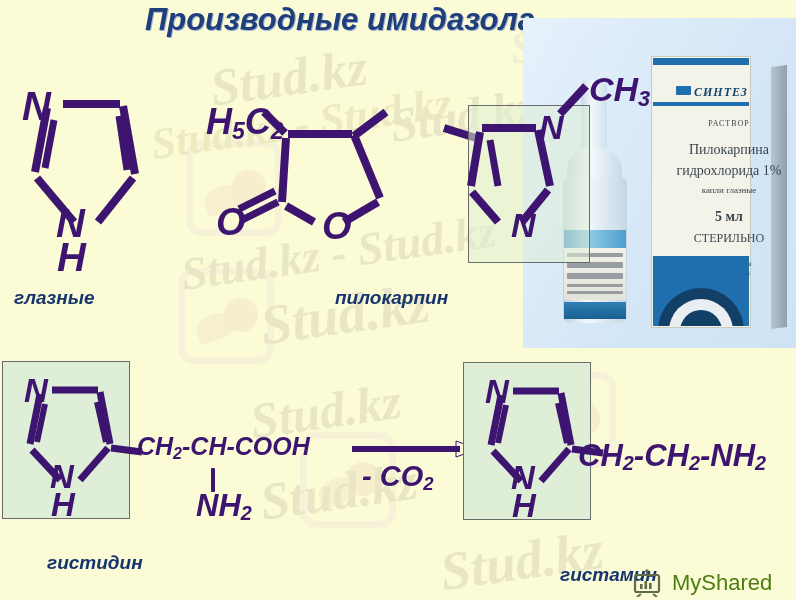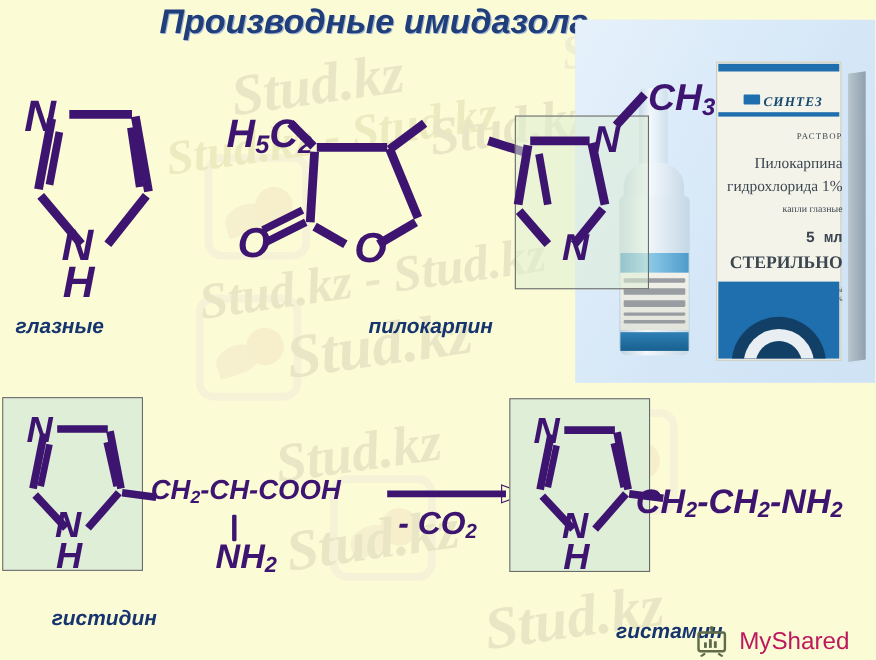--- a/index.html
+++ b/index.html
@@ -62,34 +62,34 @@
   #bottle .neck{position:absolute;left:22px;top:0;width:26px;height:78px;background:linear-gradient(90deg,#c8d9e6,#f2f8fc 40%,#cfe0ec);border-radius:5px 5px 0 0;}
   #bottle .shoulder{position:absolute;left:8px;top:68px;width:55px;height:36px;background:linear-gradient(90deg,#c2d4e2,#f4f9fd 42%,#c9dae8);border-radius:22px 22px 6px 6px;}
   #bottle .body{position:absolute;left:4px;top:98px;width:64px;height:145px;background:linear-gradient(90deg,#bdd1e0,#f3f8fc 38%,#c4d7e5);border-radius:5px 5px 7px 7px;}
   #bottle .liquid{position:absolute;left:5px;top:150px;width:62px;height:18px;background:linear-gradient(90deg,#3e8fc4,#8fcbe8 40%,#4e9ccb);}
   #bottle .lbl1{position:absolute;left:5px;top:168px;width:62px;height:52px;background:linear-gradient(180deg,#f2f2ea,#e2e4dc);}
   #bottle .lbl1 .t{position:absolute;left:3px;right:3px;height:4px;background:#8b8f96;border-radius:1px;opacity:.85;}
   #bottle .lbl2{position:absolute;left:5px;top:222px;width:62px;height:17px;background:linear-gradient(180deg,#2f7fb6,#18608f);}
   
   #carton{position:absolute;left:128px;top:38px;width:122px;height:272px;}
   #carton .side{position:absolute;right:-14px;top:10px;width:16px;height:262px;background:linear-gradient(90deg,#b9c6cf,#8fa0ad);transform:skewY(-8deg);}
-  #carton .face{position:absolute;left:0;top:0;width:114px;height:272px;background:#f4f3ea;border:1px solid #c9c9bd;box-sizing:border-box;}
+  #carton .face{position:absolute;left:0;top:0;width:100px;height:272px;background:#f4f3ea;border:1px solid #c9c9bd;box-sizing:border-box;}
   #carton .stripe{position:absolute;left:1px;right:1px;height:7px;background:#1f6fae;}
   #carton .brandbar{position:absolute;left:8px;top:28px;width:104px;text-align:center;color:#14496f;
     font-family:"Liberation Serif",serif;font-weight:bold;font-style:italic;font-size:12px;letter-spacing:1px;}
   #carton .bmark{display:inline-block;width:15px;height:9px;background:#1f6fae;vertical-align:1px;margin-right:3px;border-radius:1px;}
-  #carton .txt{position:absolute;left:0;width:114px;text-align:right;color:#3b4650;
+  #carton .txt{position:absolute;left:20px;width:114px;text-align:center;color:#3b4650;
     font-family:"Liberation Serif",serif;}
   #carton .arcwrap{position:absolute;left:1px;right:1px;bottom:1px;height:70px;background:#1f6fae;overflow:hidden;}
   #carton .arc{position:absolute;left:50%;transform:translateX(-50%);border-radius:999px 999px 0 0;}
   .blurred{filter:blur(.3px);}
 
   
   #myshared{position:absolute;left:627px;top:568px;width:165px;height:30px;}
-  #myshared .ms-text{position:absolute;left:45px;top:2px;font-size:22px;color:#be185d;
+  #myshared .ms-text{position:absolute;left:45px;top:2px;font-size:22px;color:#4d7c0f;
     font-family:"Liberation Sans",sans-serif;}
   #myshared .ms-icon{position:absolute;left:4px;top:1px;width:34px;height:28px;}
 </style>
 </head>
 <body>
 
 <div id="stage">
 
   <div class="wm-flower" style="left:186px;top:140px;width:96px;height:96px;">
     <div class="rr"></div>
@@ -147,22 +147,22 @@
       <div class="face">
         <div class="stripe" style="top:1px;"></div>
         <div class="brandbar">
           <span class="bmark"></span><span>СИНТЕЗ</span>
         </div>
         <div class="stripe" style="top:45px;height:4px;"></div>
         <div class="txt blurred" style="top:62px;font-size:8px;letter-spacing:1px;">РАСТВОР</div>
         <div class="txt blurred" style="top:85px;font-size:14px;">Пилокарпина</div>
         <div class="txt blurred" style="top:106px;font-size:14px;">гидрохлорида 1%</div>
         <div class="txt blurred" style="top:128px;font-size:9px;">капли глазные</div>
-        <div class="txt blurred" style="top:152px;font-size:14px;font-weight:bold;font-family:Liberation Mono, monospace;">5 мл</div>
-        <div class="txt blurred" style="top:174px;font-size:16px;font-weight:bold;">СТЕРИЛЬНО</div>
+        <div class="txt blurred" style="top:152px;font-size:14px;font-weight:bold;">5 мл</div>
+        <div class="txt blurred" style="top:174px;font-size:12px;">СТЕРИЛЬНО</div>
         <div class="txt blurred" style="top:204px;font-size:6px;">Solutio Pilocarpini</div>
         <div class="txt blurred" style="top:213px;font-size:6px;">hydrochloridi 1%</div>
         <div class="arcwrap">
           <div class="arc" style="bottom:-6px;width:86px;height:44px;background:#123f66;"></div>
           <div class="arc" style="bottom:-6px;width:64px;height:33px;background:#e9eef2;"></div>
           <div class="arc" style="bottom:-6px;width:42px;height:22px;background:#123f66;"></div>
         </div>
       </div>
     </div>
   </div>

